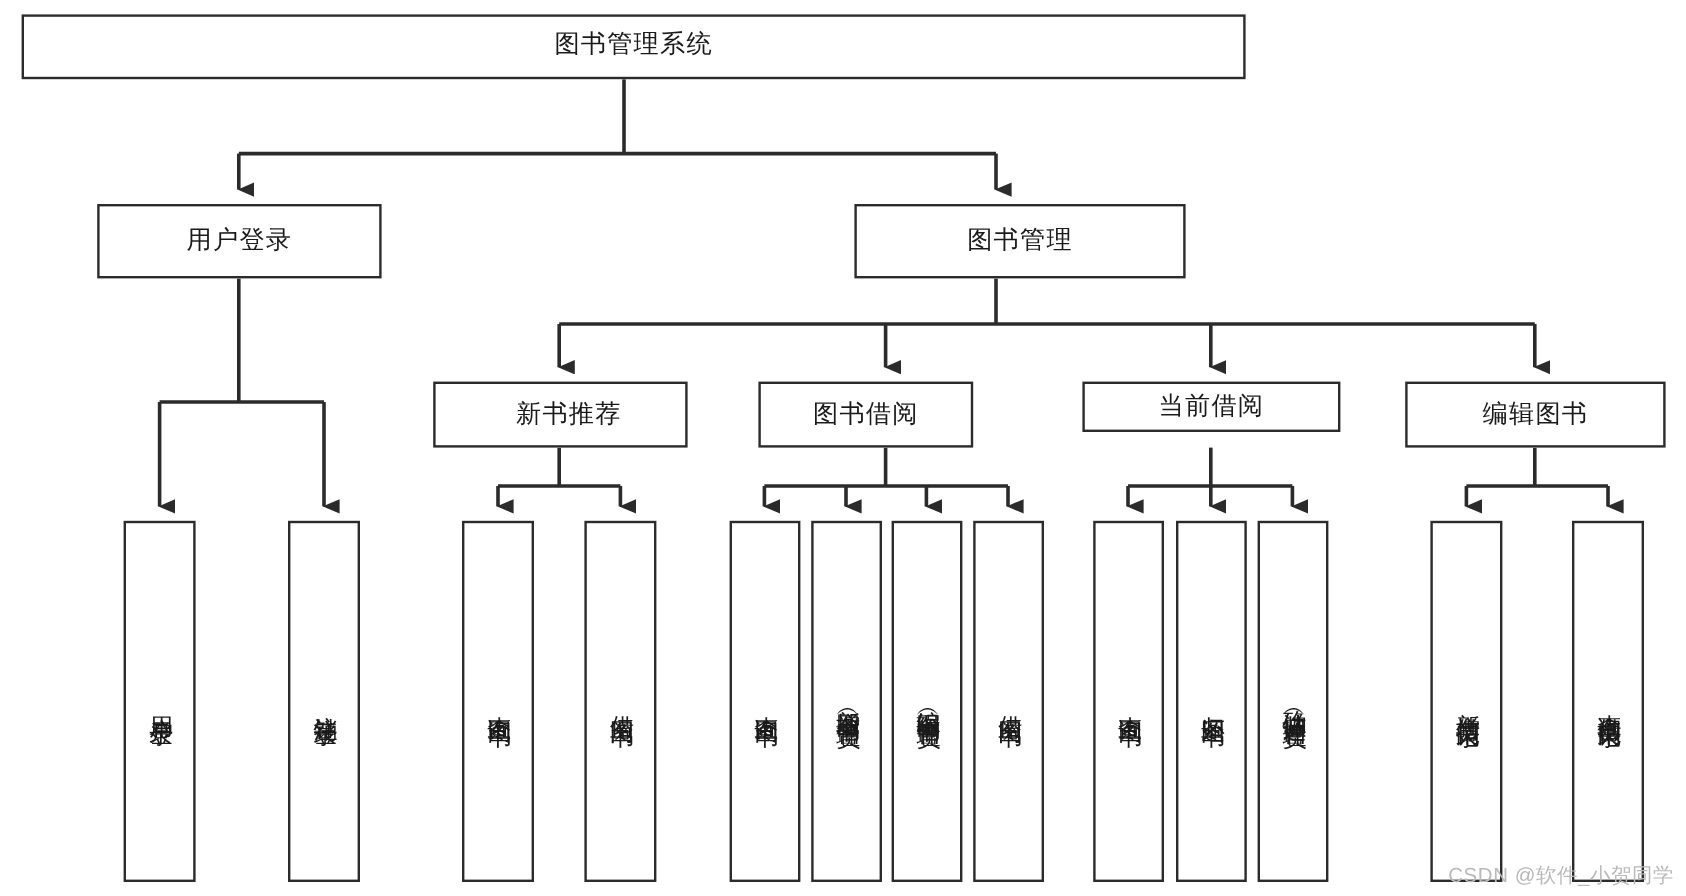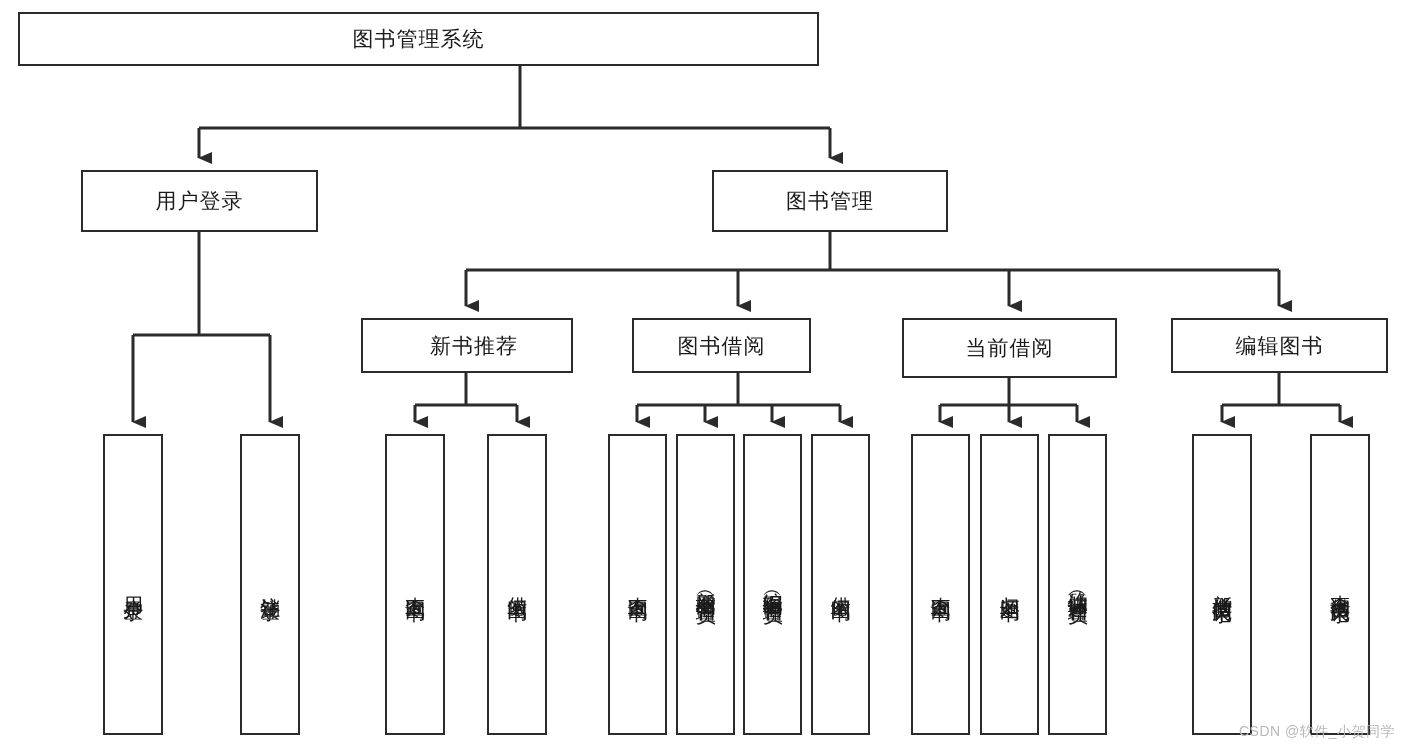--- a/index.html
+++ b/index.html
@@ -53,21 +53,21 @@
   .node.vert .vlabel {
     writing-mode: vertical-rl;
     text-orientation: upright;
     display: block;
     text-align: center;
   }
   .watermark {
     position: absolute;
     right: 10px;
     bottom: 6px;
-    font-size: 14px;
+    font-size: 17px;
     color: #b9b9b9;
     letter-spacing: 0.5px;
     white-space: nowrap;
     z-index: 3;
   }
 </style>
 </head>
 <body>
 
 <div id="canvas">
@@ -117,38 +117,38 @@
       <path d="M 1009 405 L 1009 422" marker-end="url(#arrow)"></path>
       <path d="M 1077 405 L 1077 422" marker-end="url(#arrow)"></path>
 
       <path d="M 1279 373 L 1279 405"></path>
       <path d="M 1222 405 L 1340 405"></path>
       <path d="M 1222 405 L 1222 422" marker-end="url(#arrow)"></path>
       <path d="M 1340 405 L 1340 422" marker-end="url(#arrow)"></path>
     </g>
   </svg>
 
-  <div class="node horiz" style="left:18px; top:12px; width:801px; height:54px;">
+  <div class="node horiz" style="left:18px; top:12px; width:1020px; height:54px;font-family:Liberation Mono, monospace;">
     <span>图书管理系统</span>
   </div>
 
   <div class="node horiz" style="left:81px; top:170px; width:237px; height:62px;">
     <span>用户登录</span>
   </div>
-  <div class="node horiz" style="left:712px; top:170px; width:236px; height:62px;">
+  <div class="node horiz" style="left:712px; top:170px; width:276px; height:62px;">
     <span>图书管理</span>
   </div>
 
   <div class="node horiz" style="left:361px; top:318px; width:212px; height:55px;padding-left:14px;">
     <span>新书推荐</span>
   </div>
   <div class="node horiz" style="left:632px; top:318px; width:179px; height:55px;">
     <span>图书借阅</span>
   </div>
-  <div class="node horiz" style="left:902px; top:318px; width:215px; height:60px;">
+  <div class="node horiz" style="left:902px; top:318px; width:215px; height:42px;">
     <span>当前借阅</span>
   </div>
   <div class="node horiz" style="left:1171px; top:318px; width:217px; height:55px;">
     <span>编辑图书</span>
   </div>
 
   <div class="node vert" style="left:103px; top:434px; width:60px; height:301px;">
     <span class="vlabel">用户登录</span>
   </div>
   <div class="node vert" style="left:240px; top:434px; width:60px; height:301px;">

